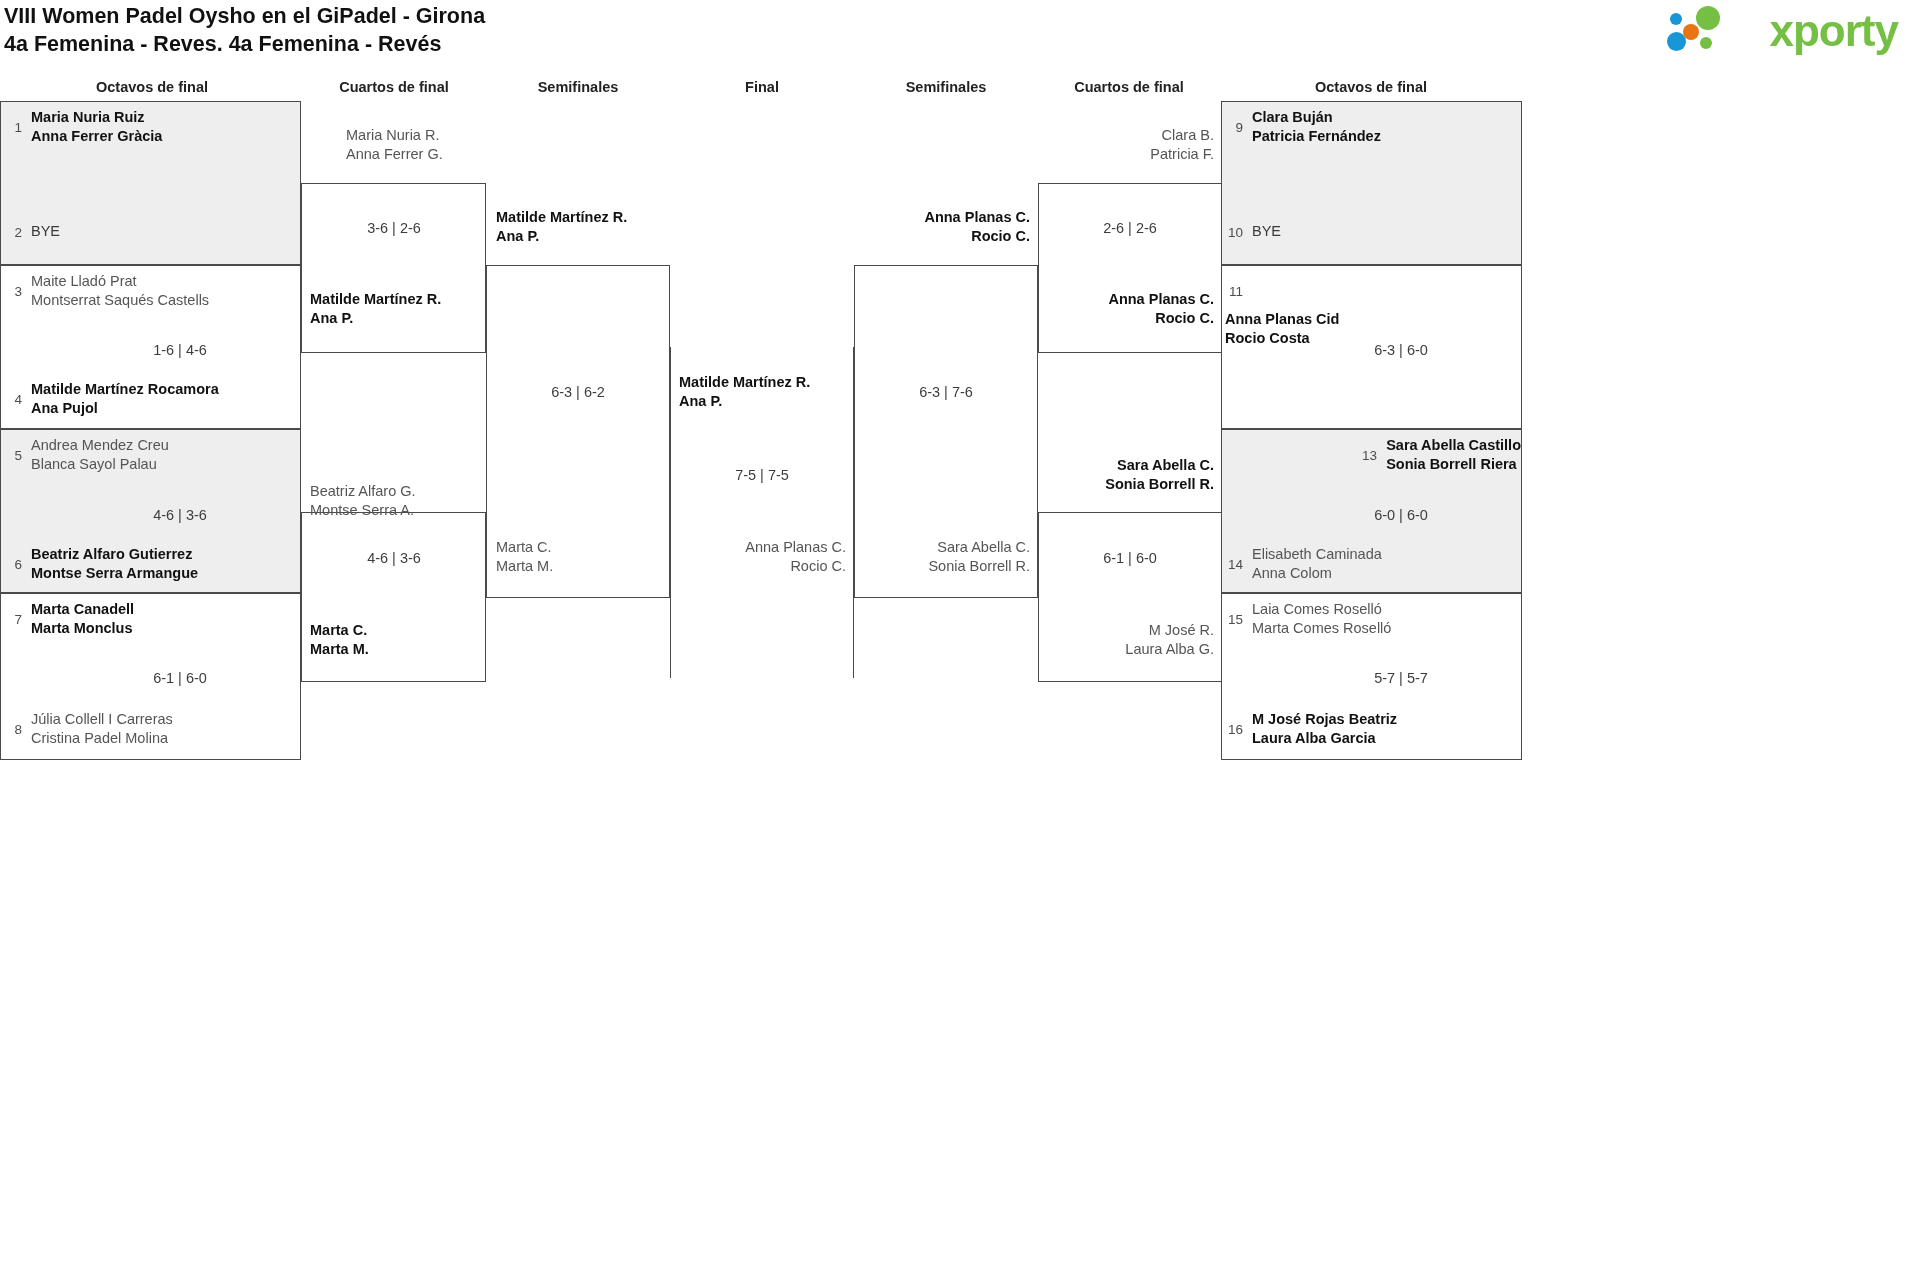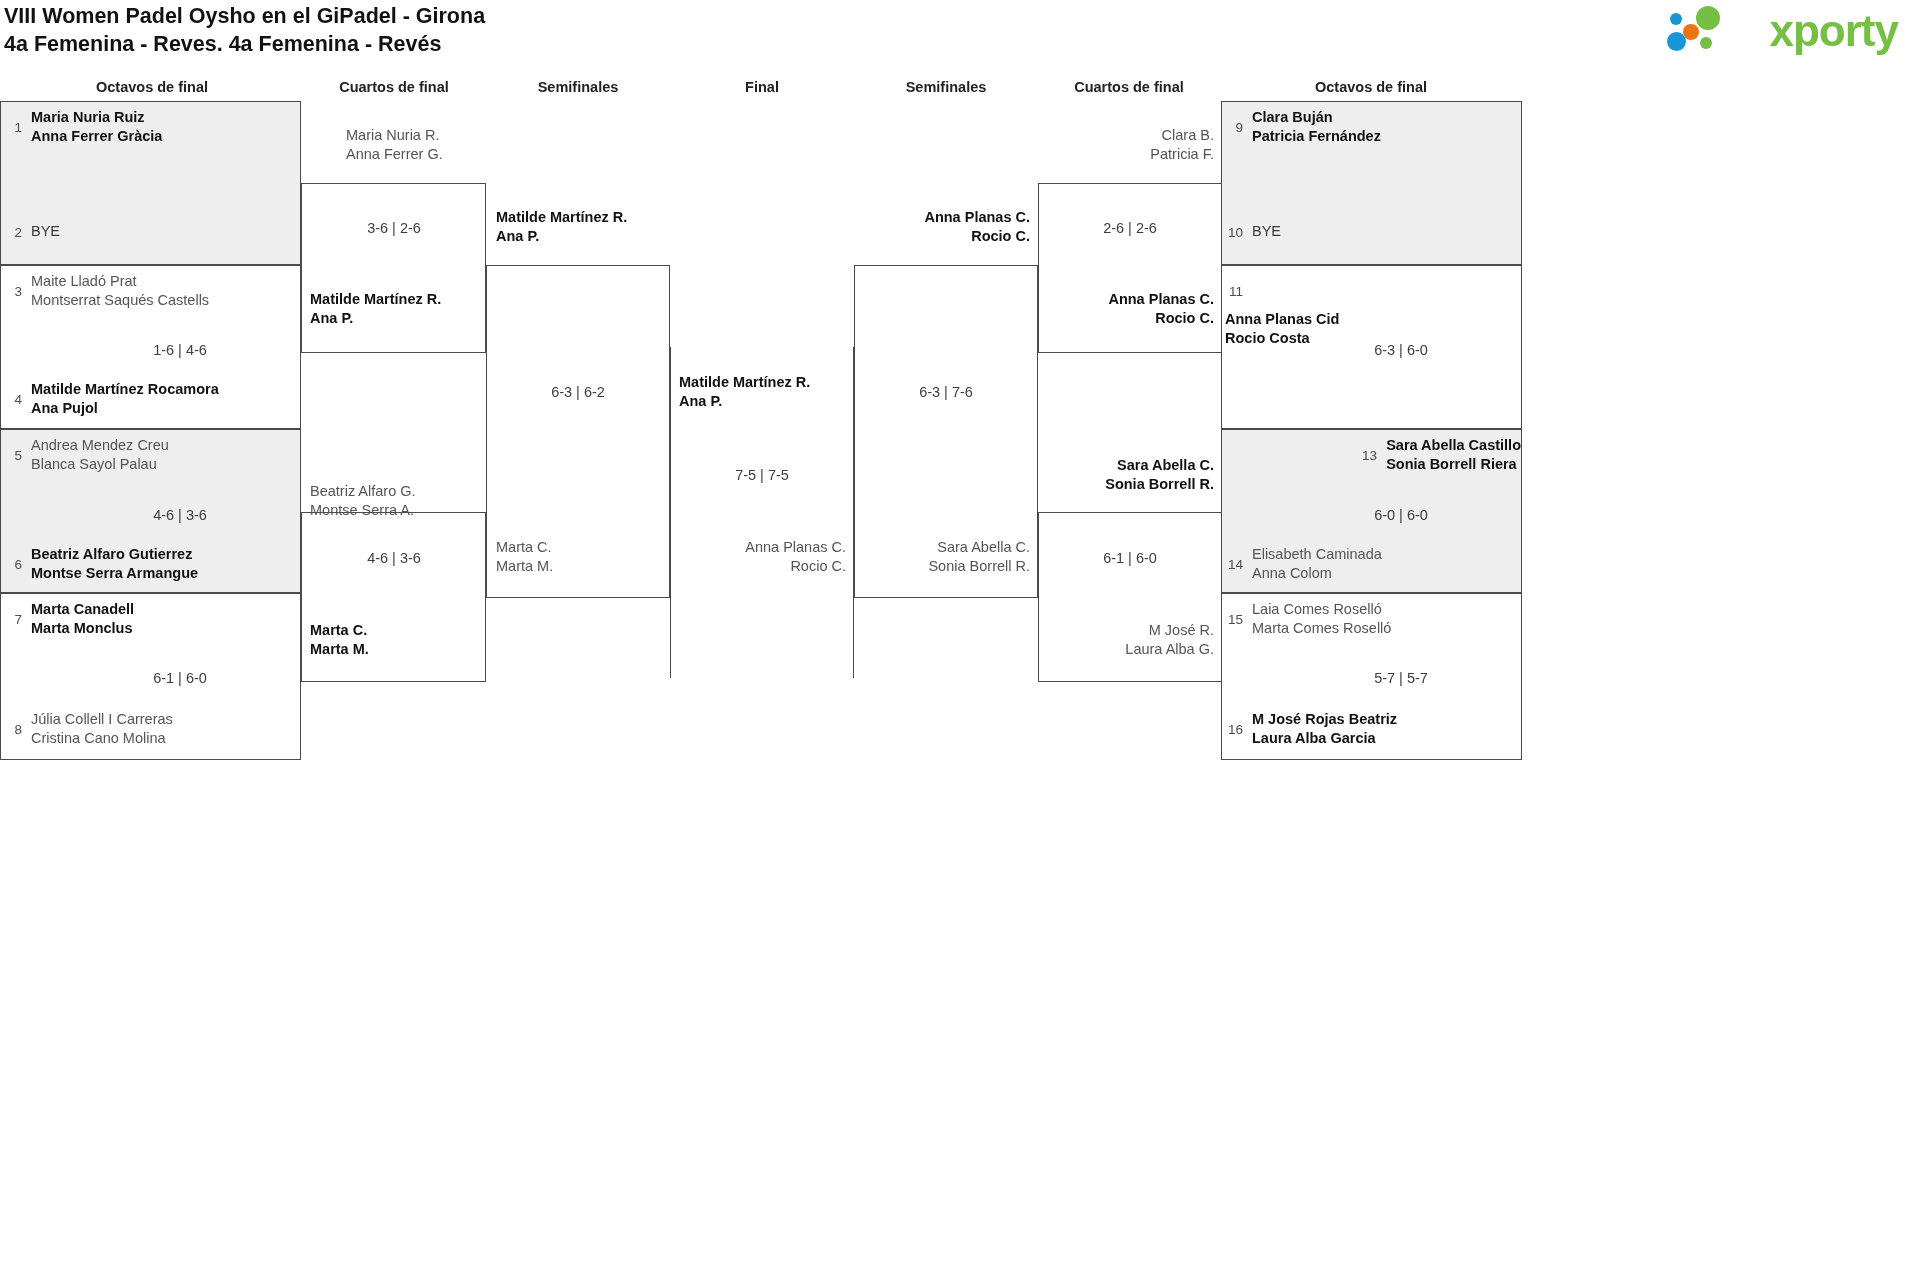--- a/index.html
+++ b/index.html
@@ -145,21 +145,21 @@
     <span class="seed">7</span>
     <span class="nm win">
       <div>Marta Canadell</div>
         <div>Marta Monclus</div>
     </span>
   </div>
   <div class="seat" style="left:4px;  top:710px; width:296px;">
     <span class="seed">8</span>
     <span class="nm lose">
       <div>Júlia Collell I Carreras</div>
-        <div>Cristina Cano Molina</div>
+        <div>Cristina Padel Molina</div>
     </span>
   </div>
 
   <div class="score" style="left:60px; top:341px; width:240px;">1-6 | 4-6</div>
   <div class="score" style="left:60px; top:506px; width:240px;">4-6 | 3-6</div>
   <div class="score" style="left:60px; top:669px; width:240px;">6-1 | 6-0</div>
 
   <div class="cell plain" style="left:301px; top:183px; width:185px; height:170px;"></div>
   <div class="cell plain" style="left:301px; top:512px; width:185px; height:170px;"></div>
 

